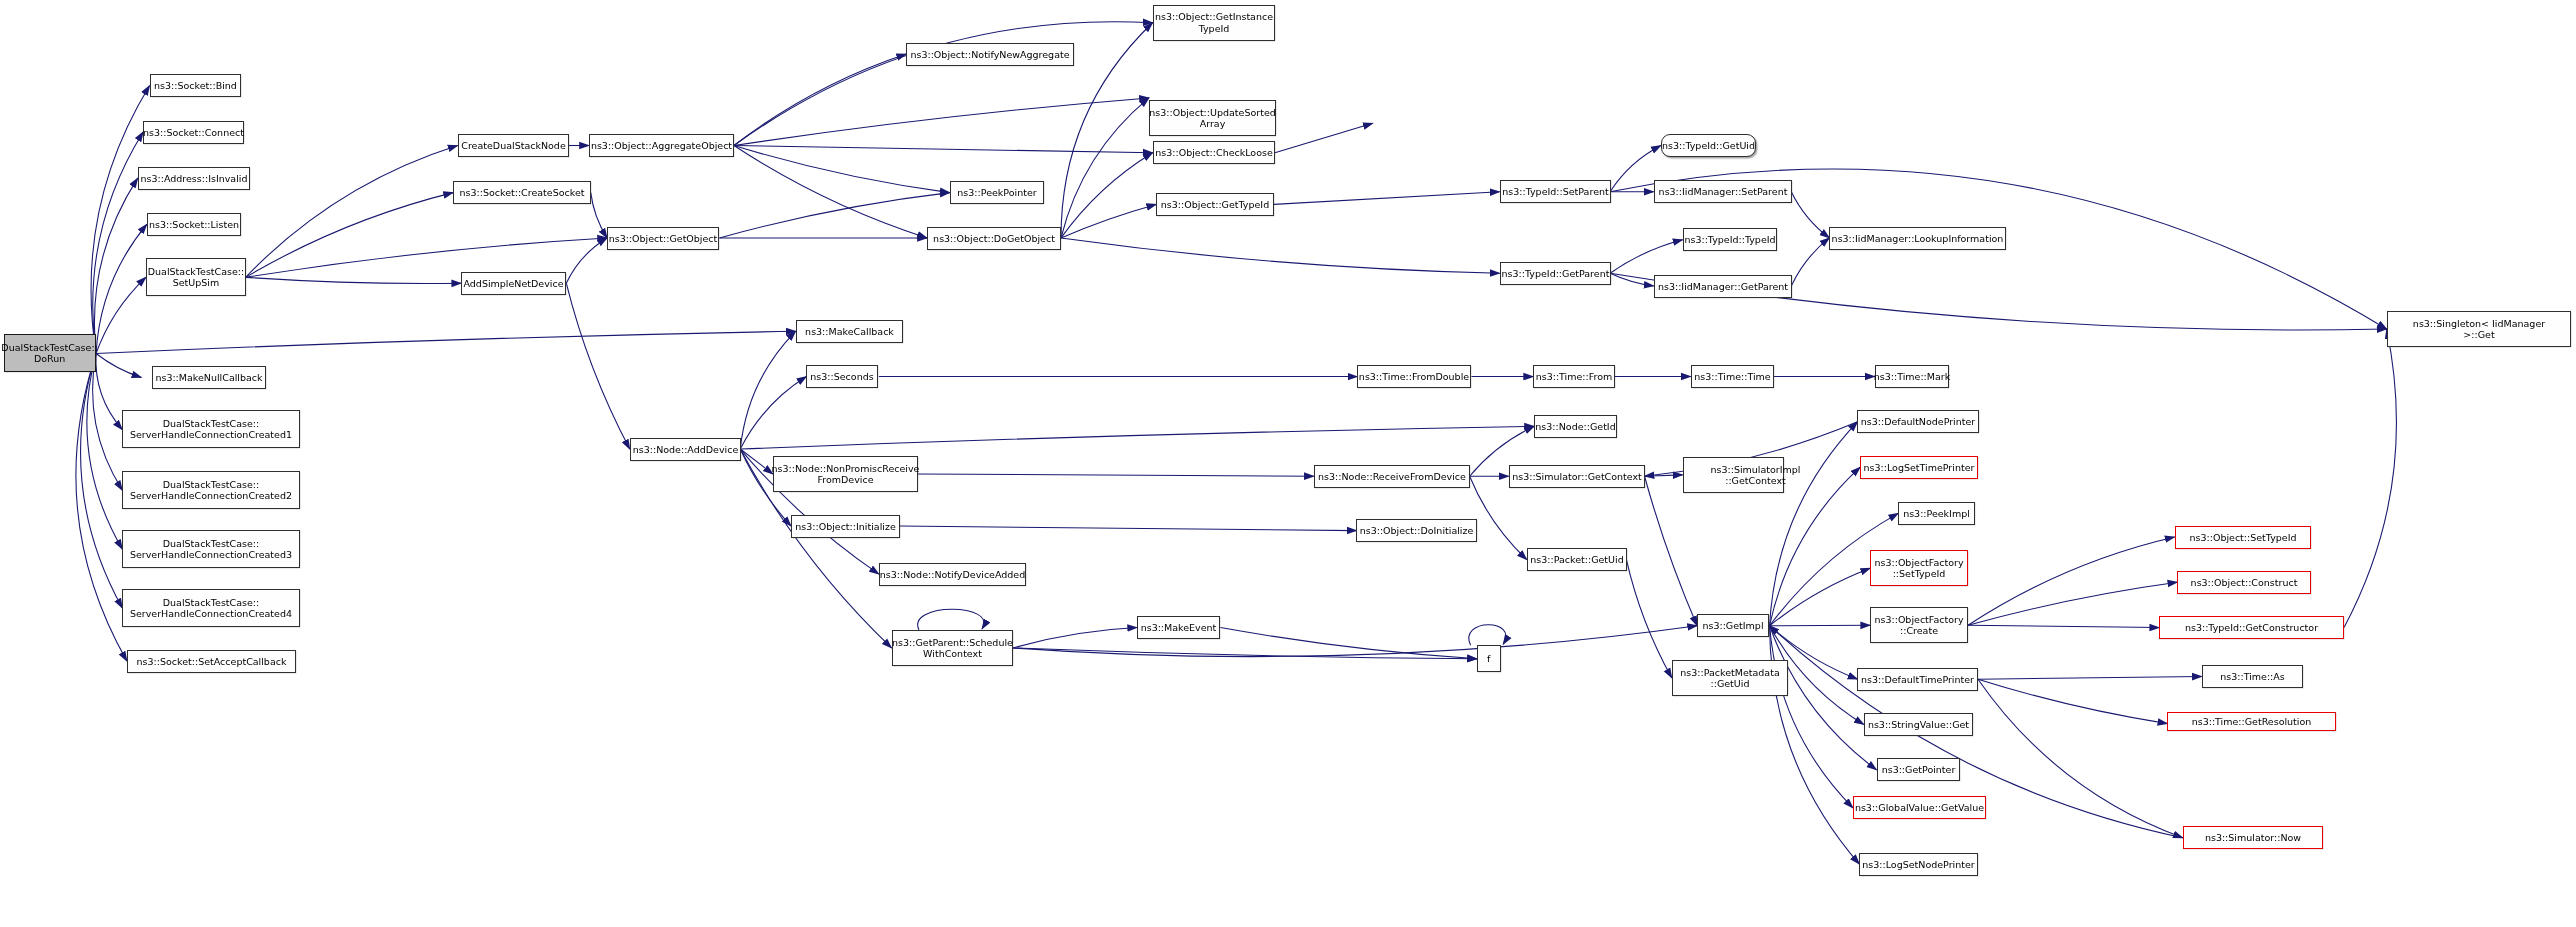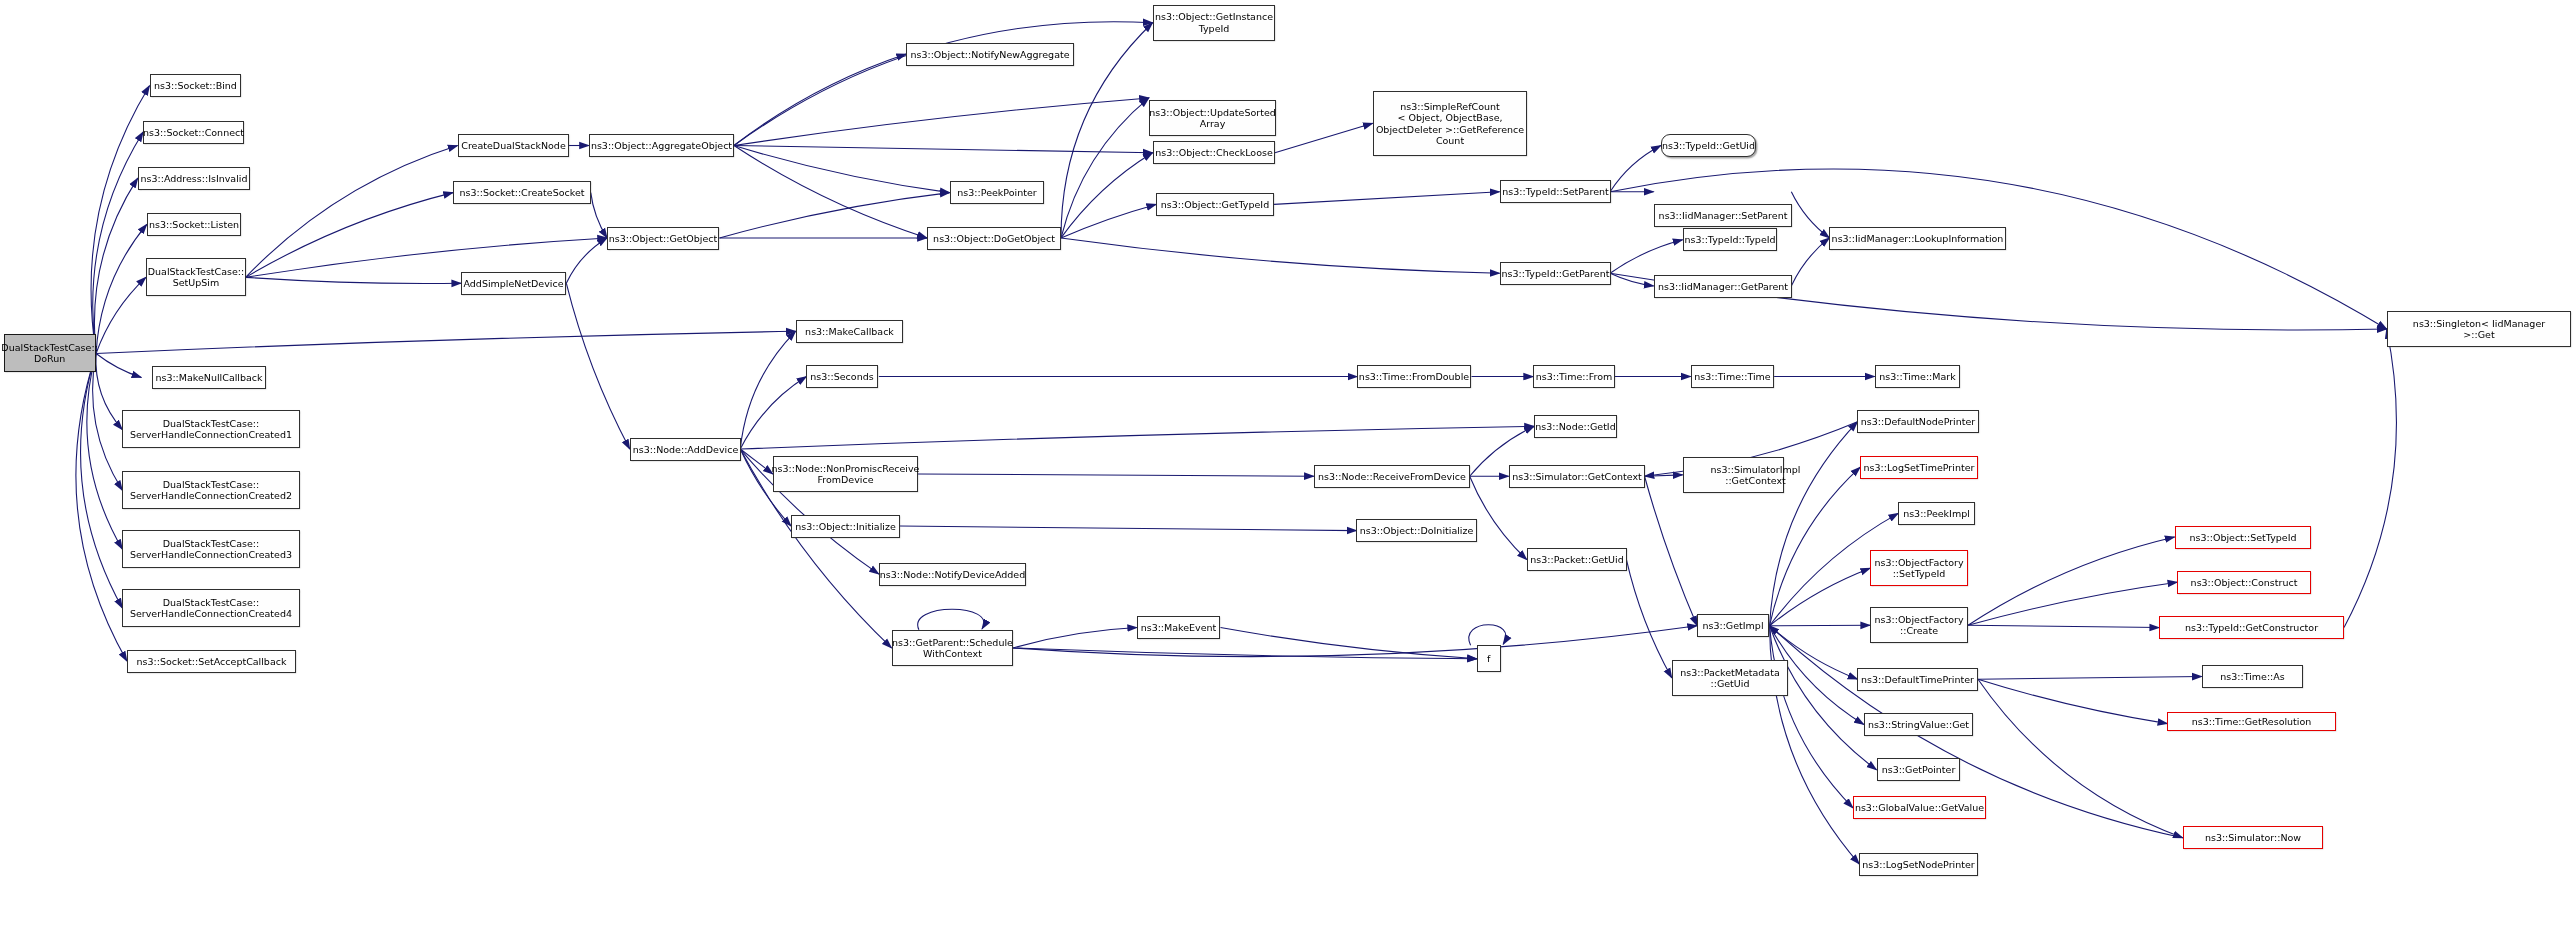--- a/index.html
+++ b/index.html
@@ -199,33 +199,27 @@
     <div class="node" style="left: 1149px; top: 80px; width: 127px; height: 36px; margin-top: 20px;">
       <div>ns3::Object::UpdateSorted</div>
       <div>Array</div>
     </div>
     <div class="node" style="left: 1153px; top: 141px; width: 122px; height: 22.7px;">
       <div>ns3::Object::CheckLoose</div>
     </div>
     <div class="node" style="left: 1156px; top: 193px; width: 118px; height: 22.7px;">
       <div>ns3::Object::GetTypeId</div>
     </div>
-    <div class="node" style="left: 1373px; top: 91px; width: 154px; height: 65px;">
-      <div>ns3::SimpleRefCount</div>
-      <div>&lt; Object, ObjectBase,</div>
-      <div>ObjectDeleter &gt;::GetReference</div>
-      <div>Count</div>
-    </div>
     <div class="node" style="left: 1661px; top: 134px; width: 95px; height: 22.7px; border-radius: 9px;">
       <div>ns3::TypeId::GetUid</div>
     </div>
     <div class="node" style="left: 1500px; top: 180px; width: 111px; height: 22.7px;">
       <div>ns3::TypeId::SetParent</div>
     </div>
-    <div class="node" style="left: 1654px; top: 180px; width: 138px; height: 22.7px; margin-top: 24px;">
+    <div class="node" style="left: 1654px; top: 180px; width: 138px; height: 22.7px;">
       <div>ns3::IidManager::SetParent</div>
     </div>
     <div class="node" style="left: 1683px; top: 228px; width: 94px; height: 22.7px;">
       <div>ns3::TypeId::TypeId</div>
     </div>
     <div class="node" style="left: 1500px; top: 262px; width: 111px; height: 22.7px;">
       <div>ns3::TypeId::GetParent</div>
     </div>
     <div class="node" style="left: 1654px; top: 275px; width: 138px; height: 22.7px;">
       <div>ns3::IidManager::GetParent</div>
@@ -248,21 +242,21 @@
     </div>
     <div class="node" style="left: 1357px; top: 365px; width: 114px; height: 22.7px;">
       <div>ns3::Time::FromDouble</div>
     </div>
     <div class="node" style="left: 1533px; top: 365px; width: 82px; height: 22.7px;">
       <div>ns3::Time::From</div>
     </div>
     <div class="node" style="left: 1691px; top: 365px; width: 83px; height: 22.7px;">
       <div>ns3::Time::Time</div>
     </div>
-    <div class="node" style="left: 1875px; top: 365px; width: 85px; height: 22.7px;">
+    <div class="node" style="left: 1875px; top: 365px; width: 74px; height: 22.7px;">
       <div>ns3::Time::Mark</div>
     </div>
     <div class="node" style="left: 1534px; top: 415px; width: 83px; height: 22.7px;">
       <div>ns3::Node::GetId</div>
     </div>
     <div class="node" style="left: 773px; top: 456px; width: 145px; height: 36px;">
       <div>ns3::Node::NonPromiscReceive</div>
       <div>FromDevice</div>
     </div>
     <div class="node" style="left: 1314px; top: 465px; width: 156px; height: 22.7px;">

